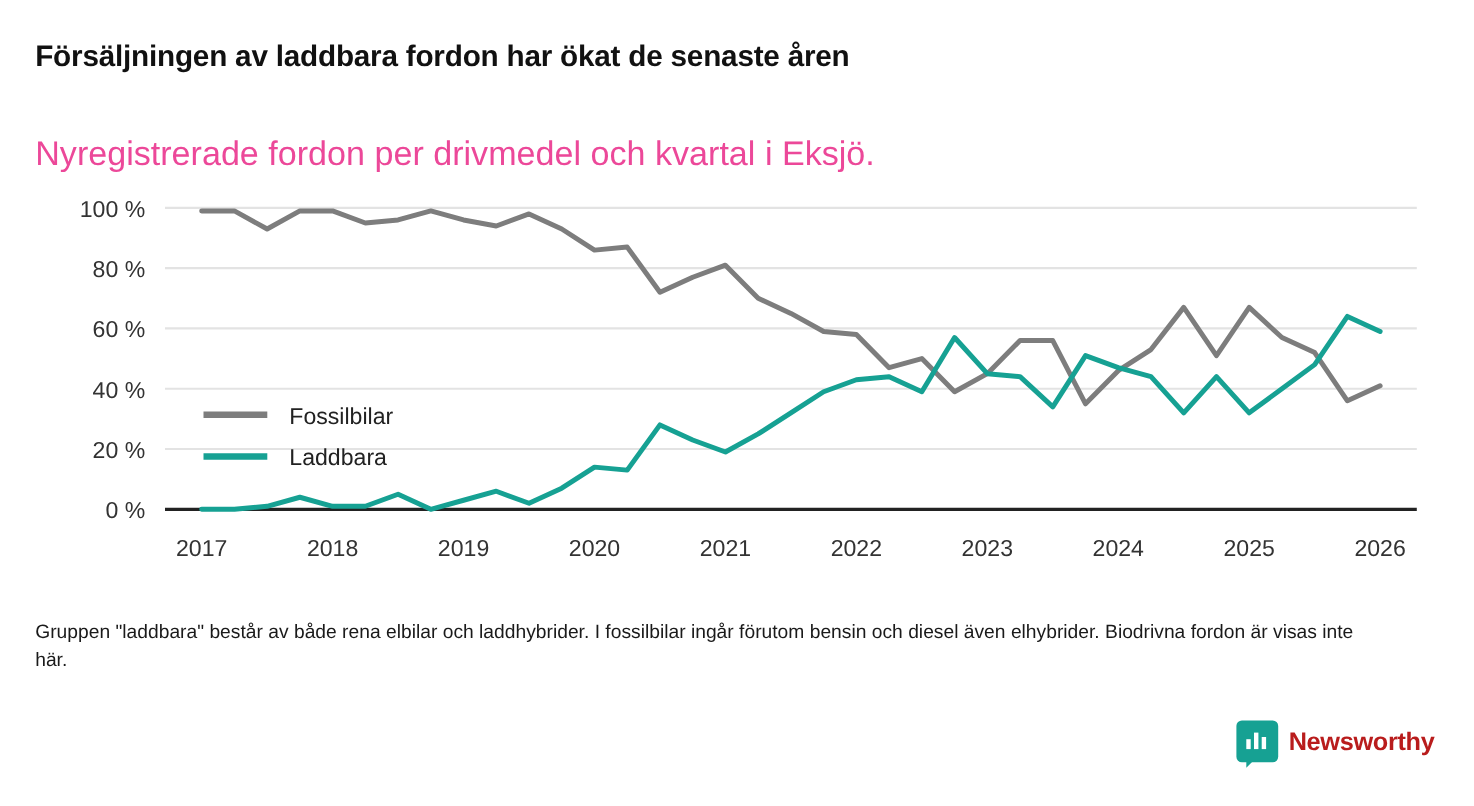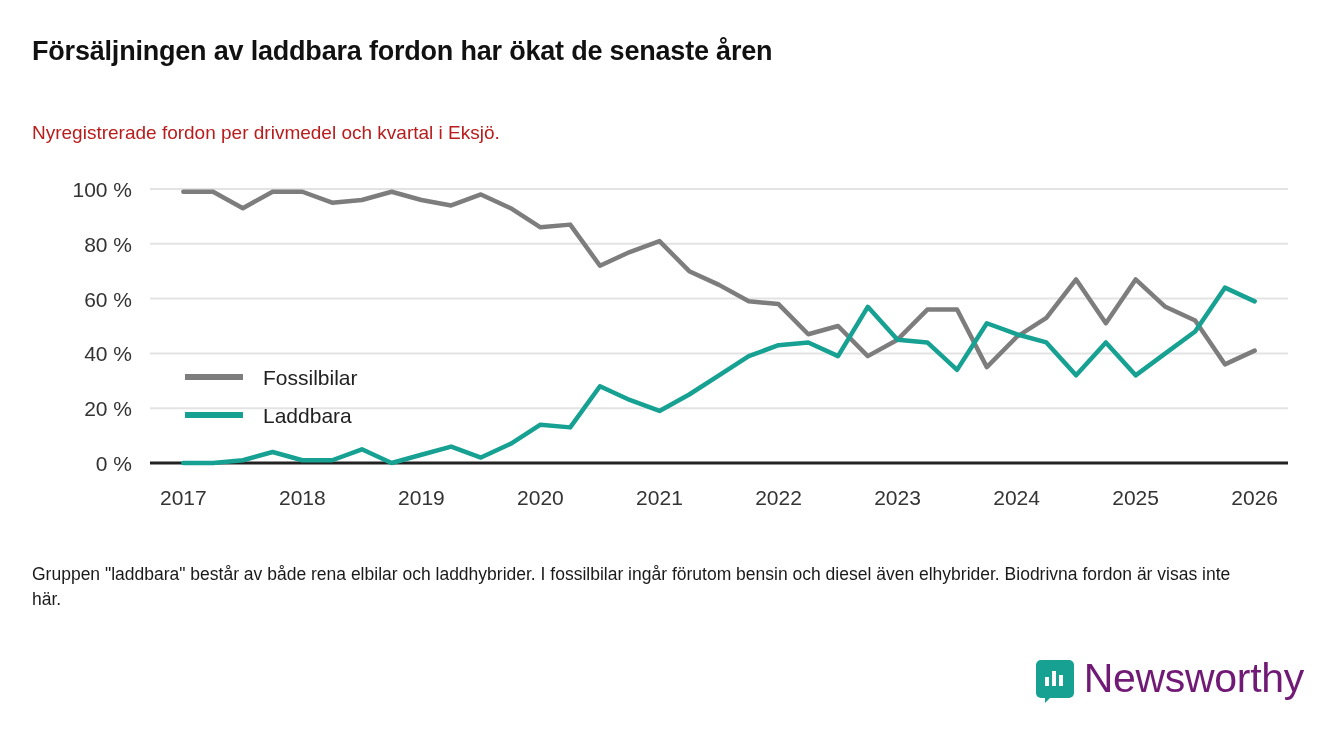--- a/index.html
+++ b/index.html
@@ -27,23 +27,23 @@
     top: 36px;
     font-size: 27px;
     font-weight: bold;
     letter-spacing: -0.2px;
     color: #111111;
   }
   .subtitle {
     position: absolute;
     left: 32px;
     top: 122px;
-    font-size: 19px;
+    font-size: 31px;
     font-weight: normal;
-    color: #b91c1c;
+    color: #ec4899;
   }
   .chart-area {
     position: absolute;
     left: 0;
     top: 165px;
     width: 1340px;
     height: 360px;
   }
   .footnote {
     position: absolute;
@@ -88,23 +88,23 @@
   .brand-mark .bars i:nth-child(3) { left: 14px; height: 11px; }
   .brand-mark .tail {
     position: absolute;
     left: 9px;
     bottom: -5px;
     width: 0; height: 0;
     border-left: 7px solid #16a193;
     border-bottom: 7px solid transparent;
   }
   .brand-name {
-    font-size: 41px;
-    font-weight: normal;
-    color: #701a75;
+    font-size: 23px;
+    font-weight: bold;
+    color: #b91c1c;
     letter-spacing: -0.3px;
   }
   svg text {
     font-family: "Liberation Sans", sans-serif;
   }
   .axis-label {
     font-size: 21px;
     fill: #333333;
   }
   .legend-label {

